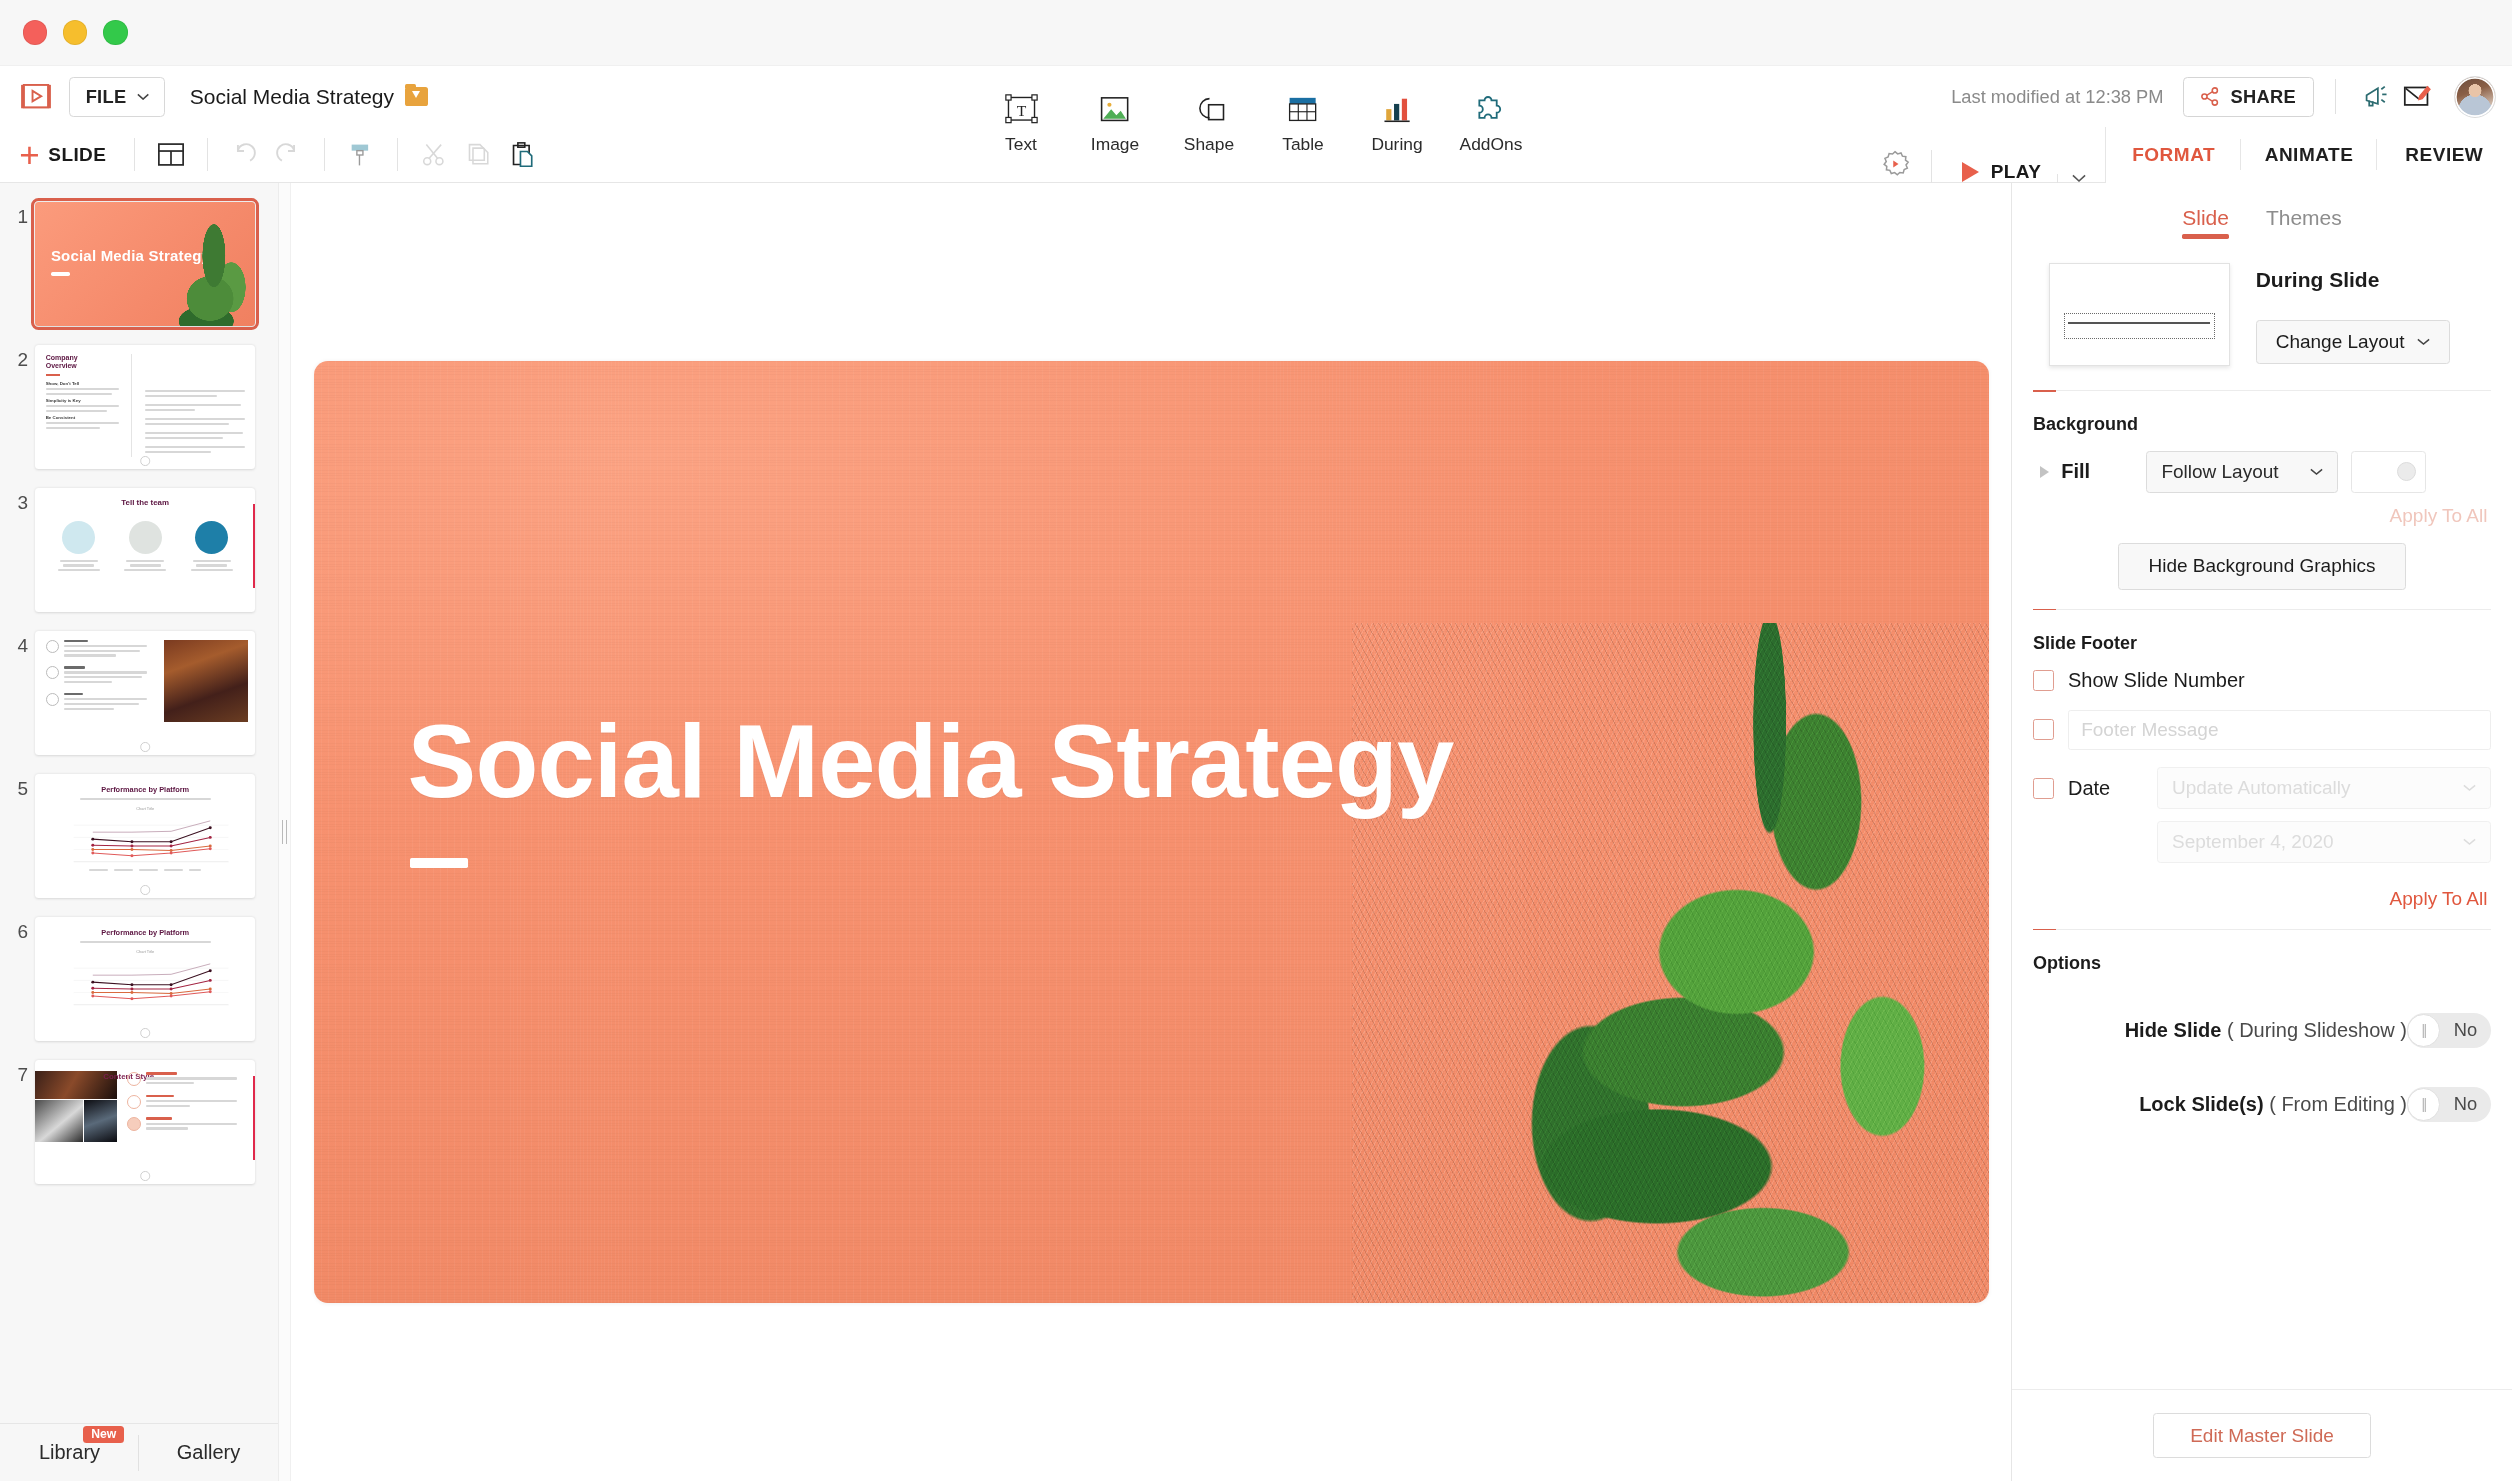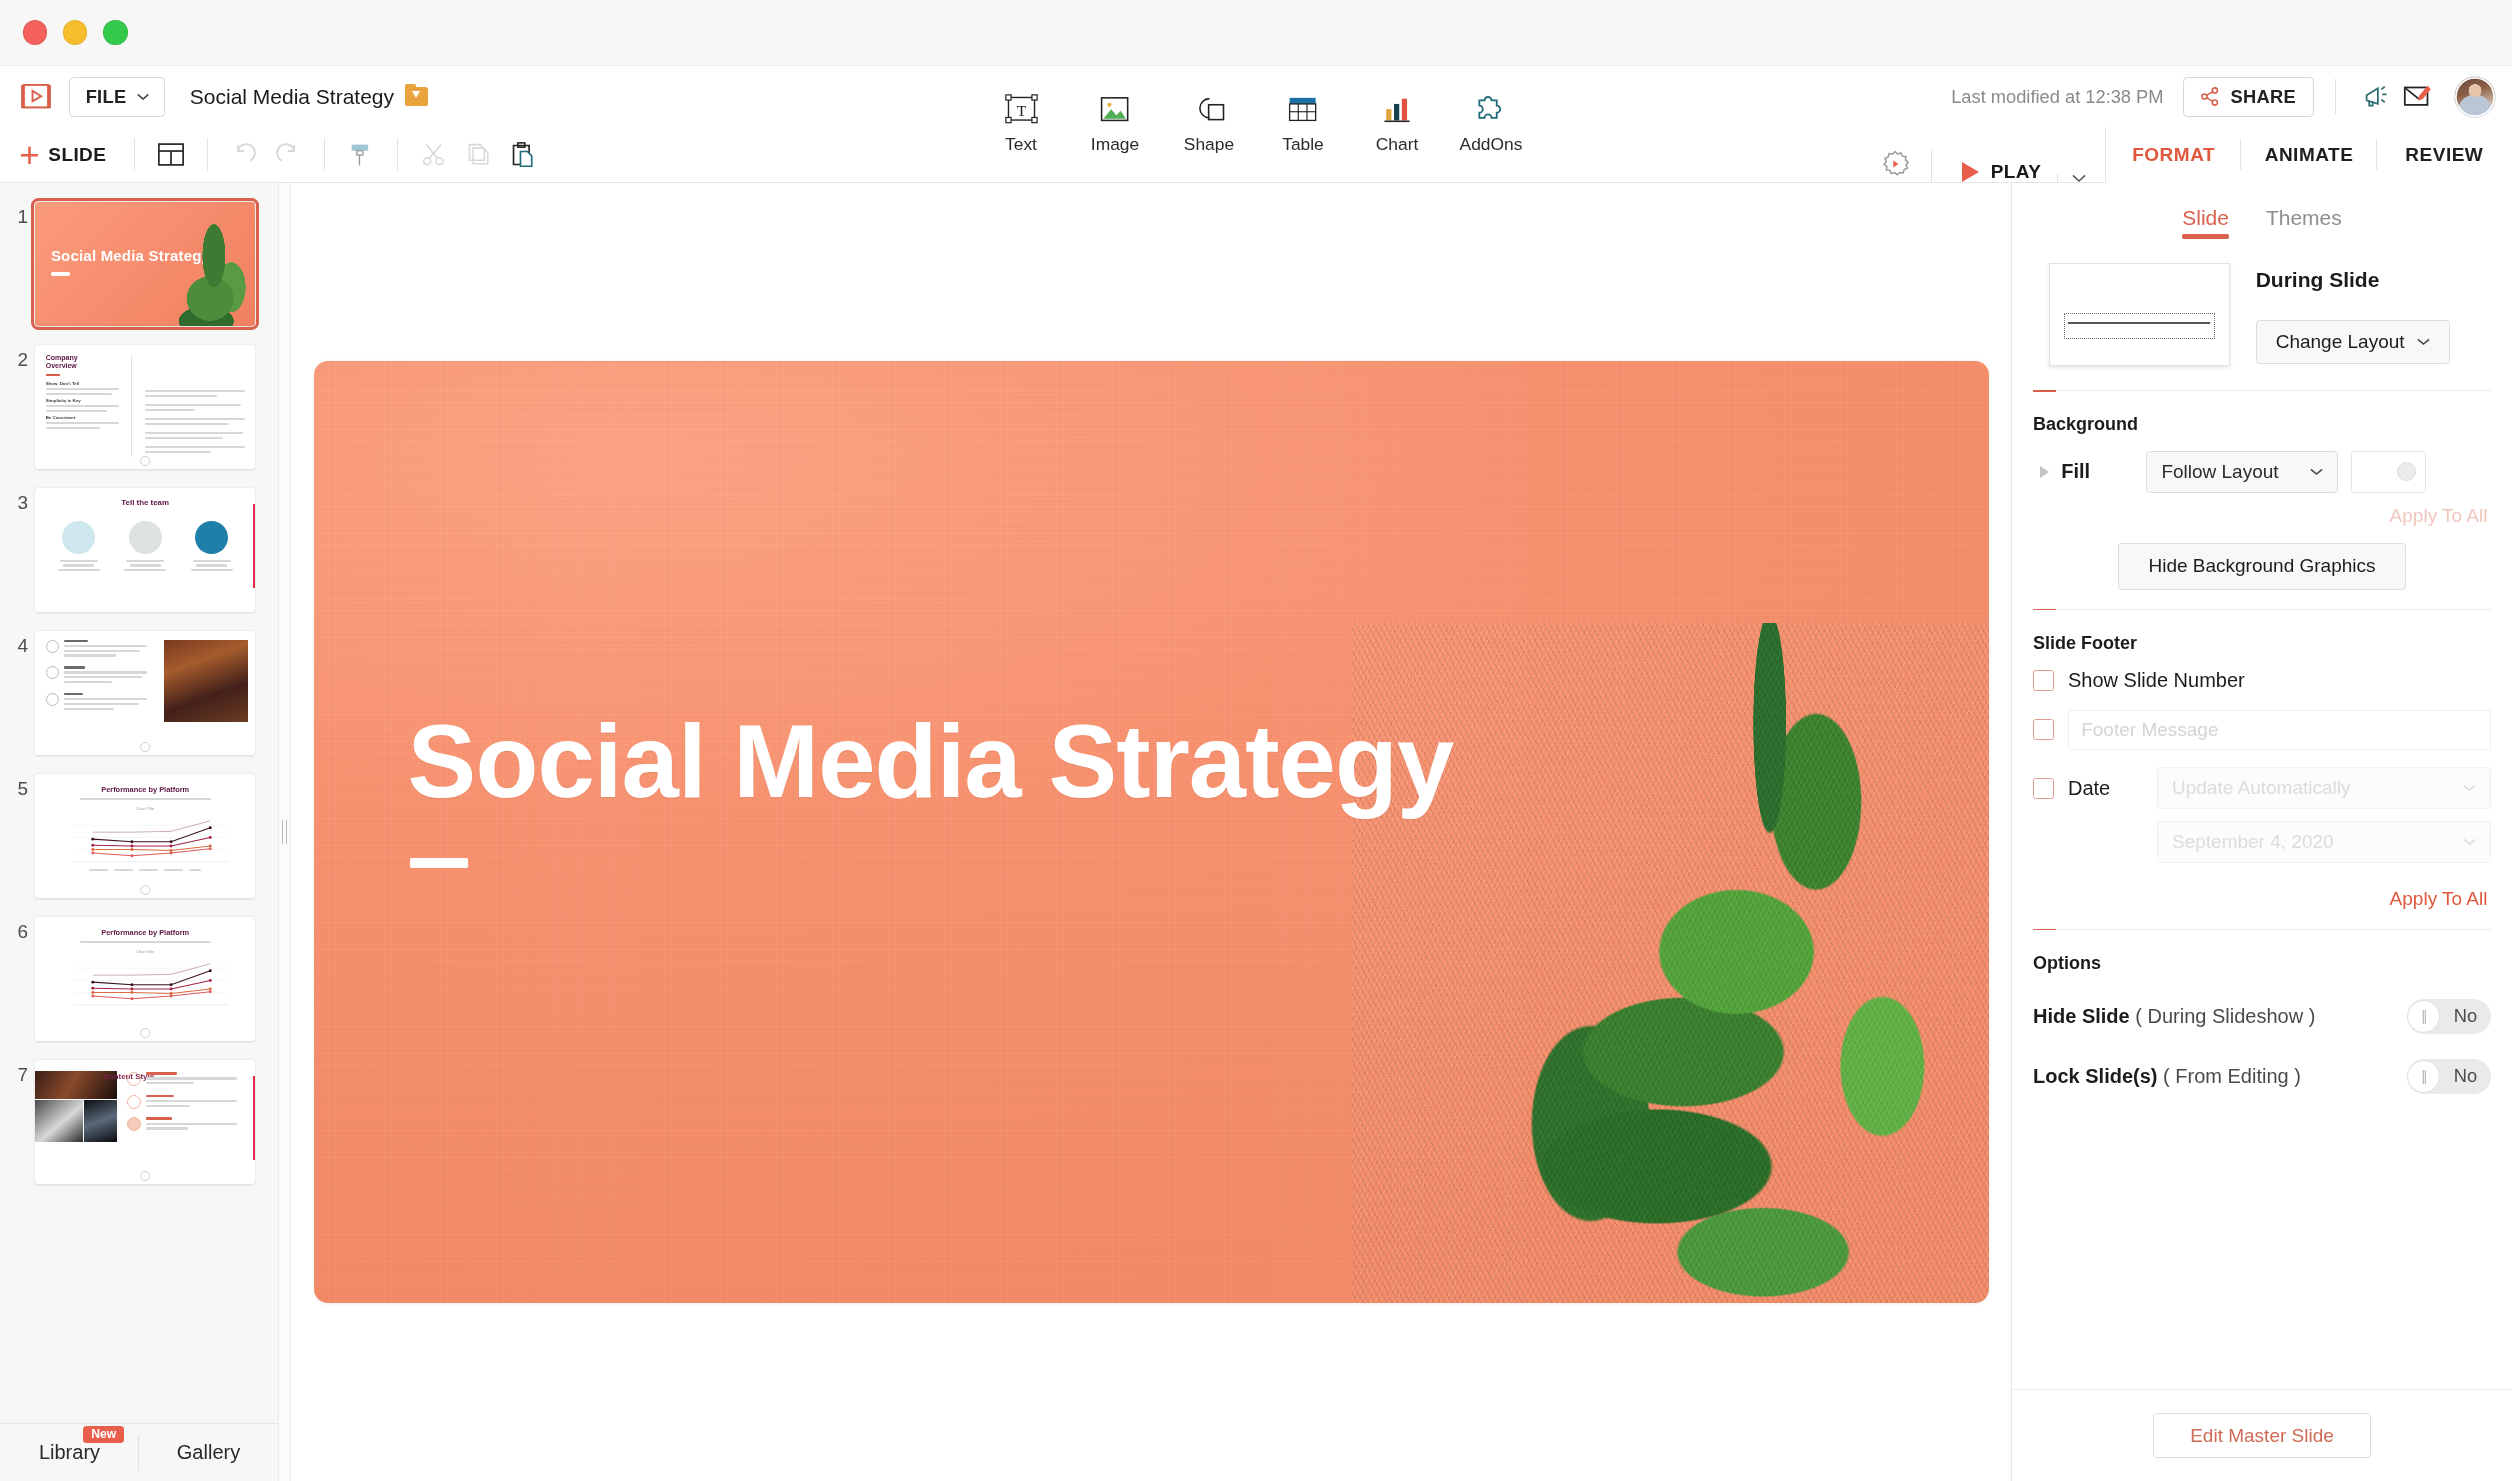--- a/index.html
+++ b/index.html
@@ -322,21 +322,21 @@
   .cbox { width: 21px; height: 21px; border: 1.7px solid #e09d90; border-radius:2.6px; background:#fff; cursor:pointer; flex:none; }
   .cb-lbl { font-size: 20px; color:#1c1c1c; }
   .txt-input {
     flex:1; height: 40px; border:0.9px solid #eee; border-radius:2.6px; background:#fff;
     display:flex; align-items:center; padding: 0 12.2px; font-size: 19px; color:#d4d4d4; cursor:text;
   }
   .sel.ghost { background:#fcfcfc; border-color:#f0f0f0; color:#dcdcdc; }
   .dateline { display:flex; align-items:center; gap: 14px; margin-bottom: 12.2px; }
   .date-lbl { font-size: 20px; color:#1c1c1c; width: 75px; }
 
-  .opt-row { display:flex; align-items:center; justify-content:space-between; margin: 25px 0 0; }
+  .opt-row { display:flex; align-items:center; justify-content:flex-end; margin: 39px 0 0; }
   .opt-lbl { font-size: 20px; color:#1c1c1c; }
   .opt-lbl .paren { color:#4a4a4a; }
   .toggle {
     width: 84px; height: 35px; border-radius: 17.4px; background:#eaeaea;
     display:flex; align-items:center; cursor:pointer; position:relative;
   }
   .toggle .knob {
     width: 33px; height: 33px; border-radius:50%; background:#fff;
     border:0.9px solid #e0e0e0; display:flex;align-items:center;justify-content:center;
     color:#b5b5b5; font-size: 14px; letter-spacing:-1.7px;
@@ -523,21 +523,21 @@
     </div>
     <div class="ins-item">
       <span class="glyph">
         <svg width="33" height="30" viewBox="0 0 38 34">
           <rect x="6" y="16" width="6" height="13" fill="#e0a63b"></rect>
           <rect x="15" y="10" width="6" height="19" fill="#15404f"></rect>
           <rect x="24" y="4" width="6" height="25" fill="#e2503e"></rect>
           <line x1="4" y1="30" x2="33" y2="30" stroke="#222" stroke-width="1.8"></line>
         </svg>
       </span>
-      <span class="cap">Chart</span>
+      <span class="cap">During</span>
     </div>
     <div class="ins-item">
       <span class="glyph">
         <svg width="33" height="30" viewBox="0 0 38 34">
           <path d="M11 6 a4 4 0 0 1 8 0 h6 v6 a4 4 0 0 1 0 8 v6 h-6 a4 4 0 0 0 -8 0 h-6 v-6 a4 4 0 0 0 0 -8 v-6 z" fill="none" stroke="#1f6b7a" stroke-width="2.1"></path>
         </svg>
       </span>
       <span class="cap">AddOns</span>
     </div>
   </div>

